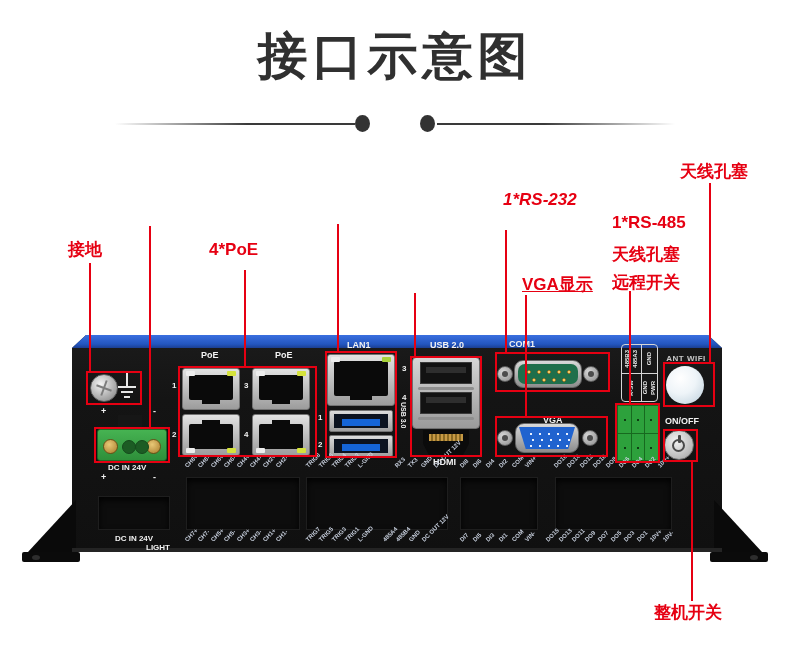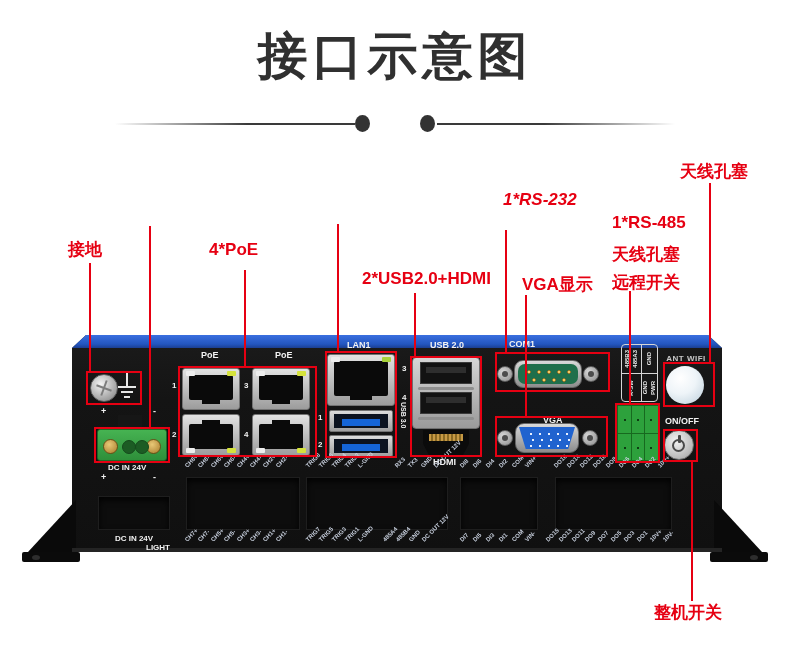--- a/index.html
+++ b/index.html
@@ -392,23 +392,22 @@
       <span>DO7</span>
       <span>DO5</span>
       <span>DO3</span>
       <span>DO1</span>
       <span>10V+</span>
       <span>10V-</span>
     </div>
 
   <div class="abs co-label" style="left:68px;top:238px;">接地</div>
   <div class="abs co-label" style="left:209px;top:240px;">4*PoE</div>
-  <div class="abs co-label" style="left:362px;top:269px;">2*USB2.0+HDMI</div>
   <div class="abs co-label" style="left:503px;top:190px;font-style:italic;">1*RS-232</div>
-  <div class="abs co-label" style="left:522px;top:273px;">VGA显示</div>
+  <div class="abs co-label" style="left:522px;top:273px;text-decoration:underline;">VGA显示</div>
   <div class="abs co-label" style="left:612px;top:213px;">1*RS-485</div>
   <div class="abs co-label" style="left:612px;top:243px;">天线孔塞</div>
   <div class="abs co-label" style="left:612px;top:271px;">远程开关</div>
   <div class="abs co-label" style="left:680px;top:160px;">天线孔塞</div>
   <div class="abs co-label" style="left:654px;top:601px;">整机开关</div>
 
   <div class="abs co-line" style="left:89px;top:263px;height:109px;"></div>
   <div class="abs co-line" style="left:149px;top:226px;height:202px;"></div>
   <div class="abs co-line" style="left:244px;top:270px;height:96px;"></div>
   <div class="abs co-line" style="left:337px;top:224px;height:127px;"></div>

